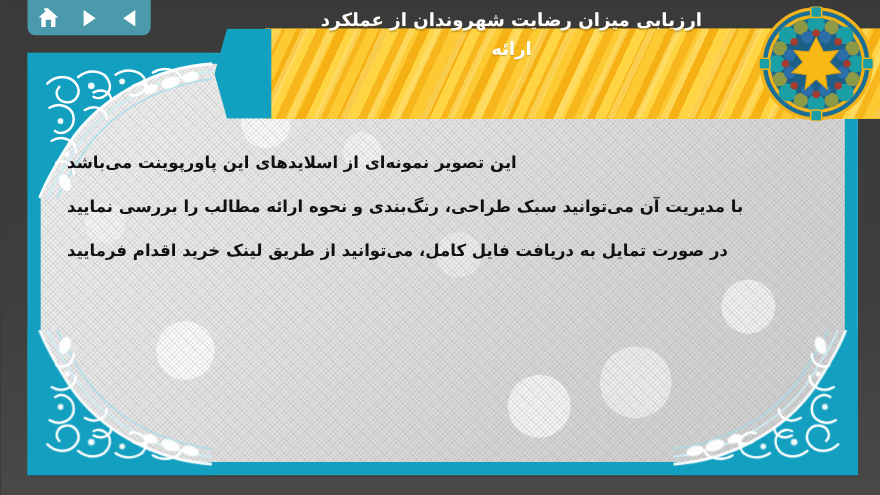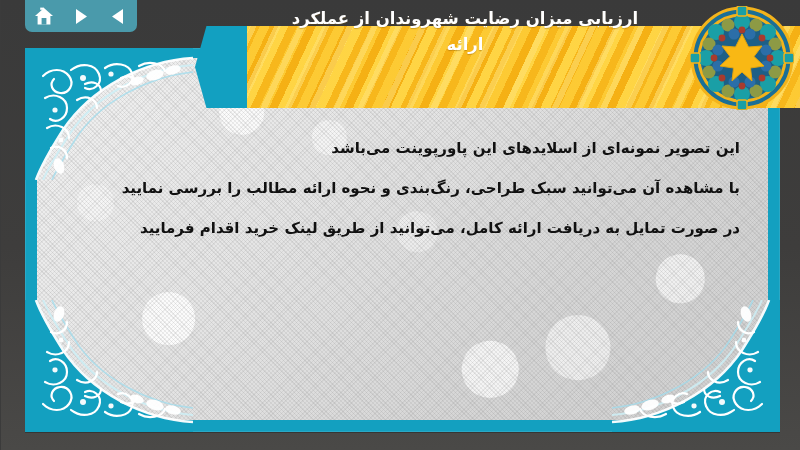--- a/index.html
+++ b/index.html
@@ -119,21 +119,21 @@
   .navbtn{
     width:28px;height:26px;display:flex;align-items:center;justify-content:center;
     cursor:pointer;
   }
   .navbtn svg{display:block;}
 
   
   .body-text{
     position:absolute;
     left:60px;right:60px;top:128px;
-    direction:rtl;text-align:right;
+    direction:rtl;text-align:left;
     color:#111;
     font-size:15px;
     line-height:40px;
     font-weight:600;
     z-index:5;
   }
   .body-text .ln{display:block;white-space:nowrap;}
 </style>
 </head>
 <body>
@@ -330,17 +330,17 @@
           <path d="M10 1 L19 9 L16.4 9 L16.4 17.5 L3.6 17.5 L3.6 9 L1 9 Z" fill="#ffffff"></path>
           <rect x="7.6" y="11" width="4.8" height="6.5" fill="#4a9aab"></rect>
           <path d="M10 2.8 L6.2 2.8 L6.2 0.6 L10 0.6 Z" fill="#ffffff"></path>
         </svg>
       </span>
     </div>
   </div>
 
   <div class="body-text">
     <span class="ln">این تصویر نمونه‌ای از اسلایدهای این پاورپوینت می‌باشد</span>
-    <span class="ln">با مشاهده آن می‌توانید سبک طراحی، رنگ‌بندی و نحوه ارائه مطالب را بررسی نمایید</span>
-    <span class="ln">در صورت تمایل به دریافت ارائه کامل، می‌توانید از طریق لینک خرید اقدام فرمایید</span>
+    <span class="ln">با مدیریت آن می‌توانید سبک طراحی، رنگ‌بندی و نحوه ارائه مطالب را بررسی نمایید</span>
+    <span class="ln">در صورت تمایل به دریافت فایل کامل، می‌توانید از طریق لینک خرید اقدام فرمایید</span>
   </div>
 
 </div>
 
 </body></html>

